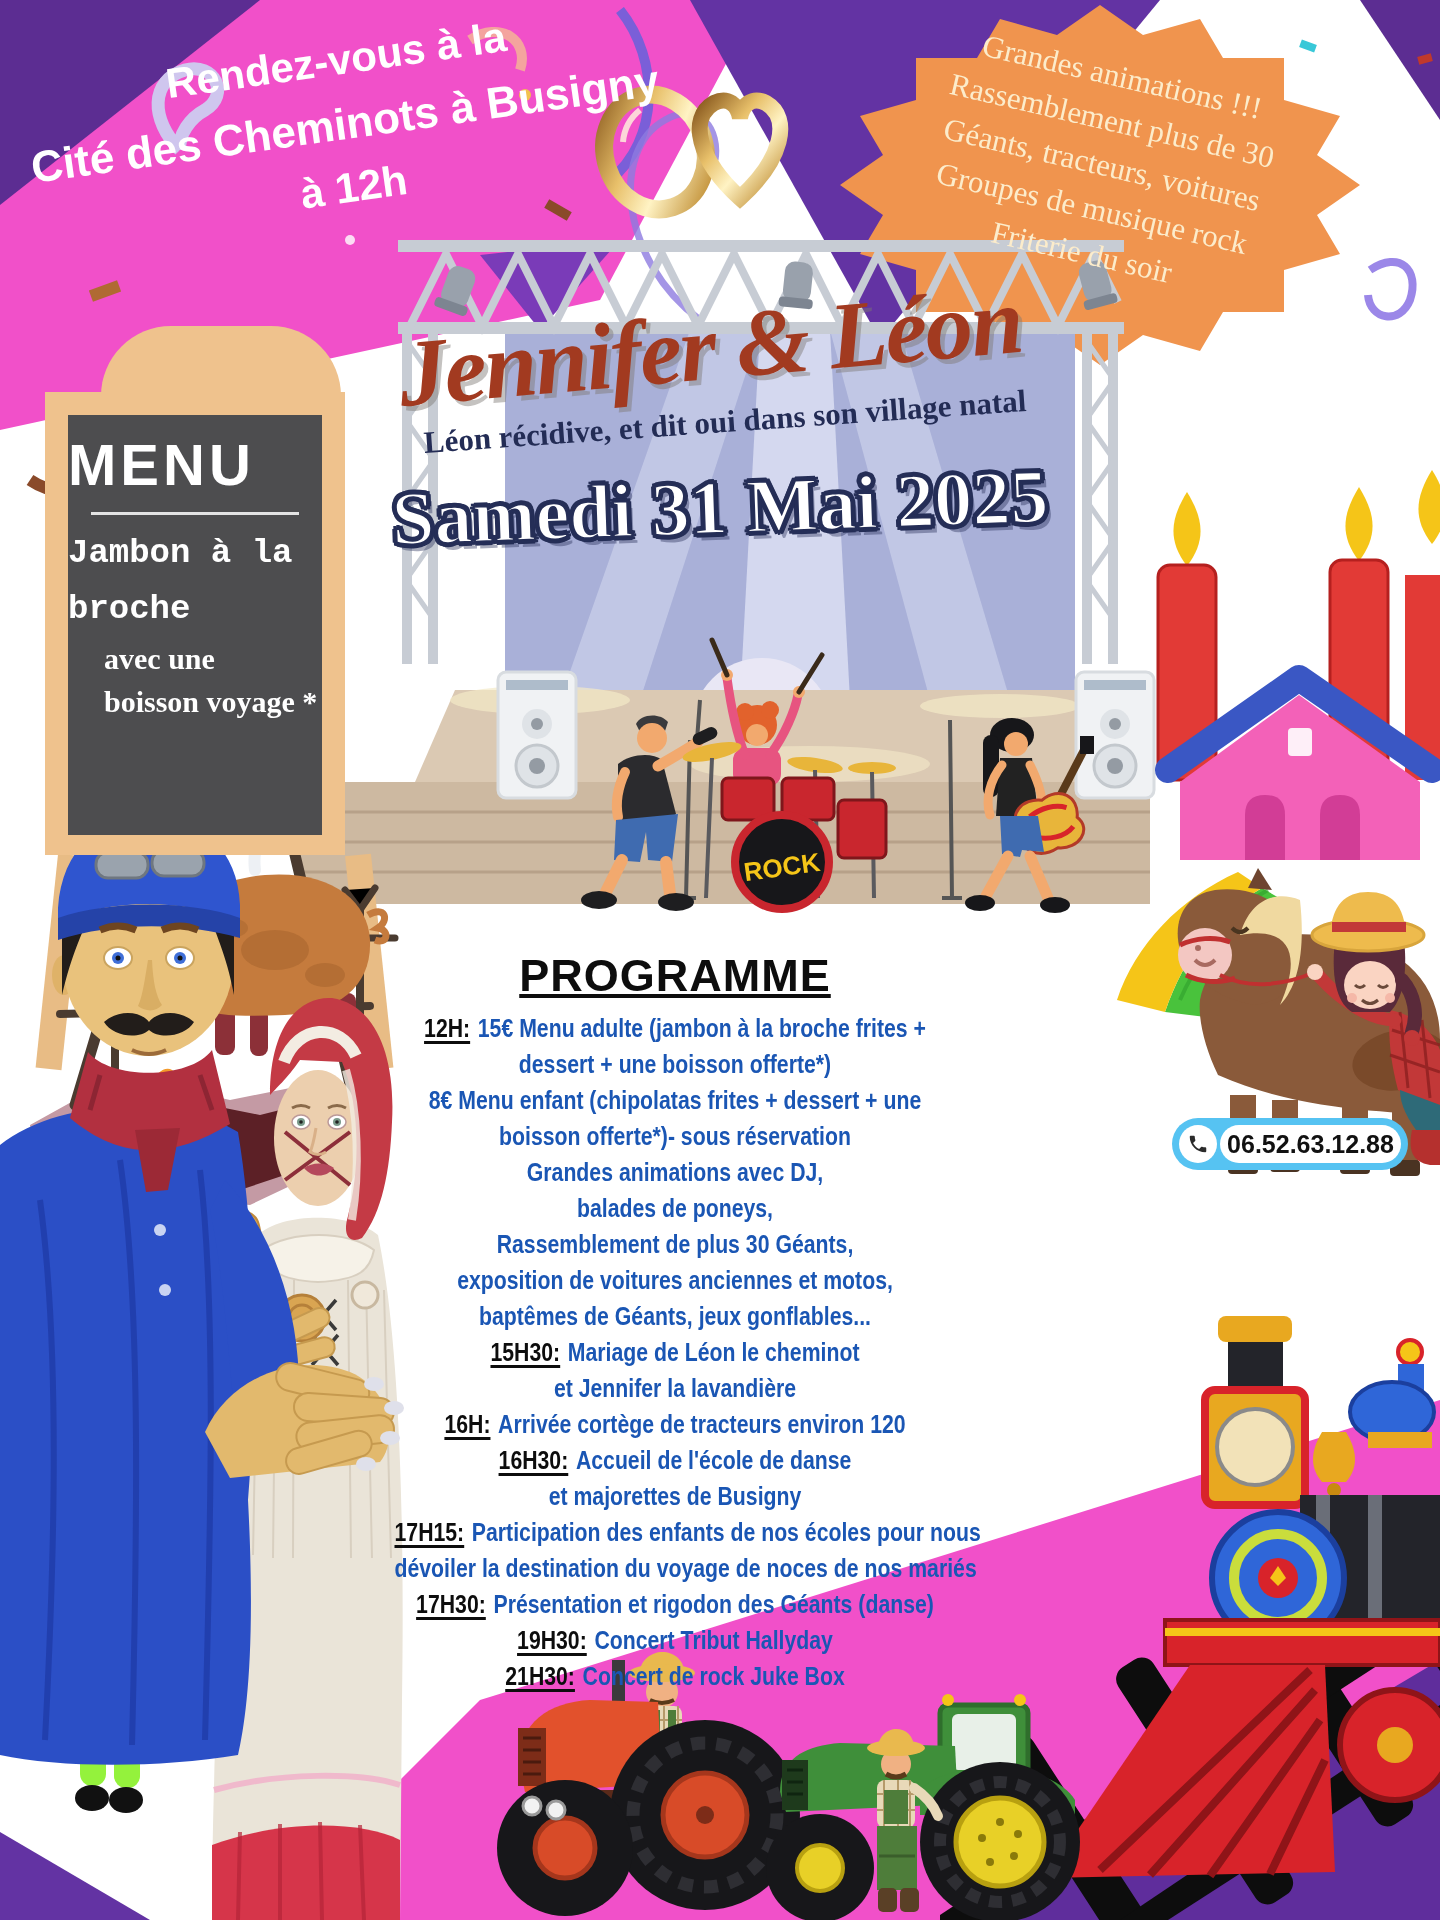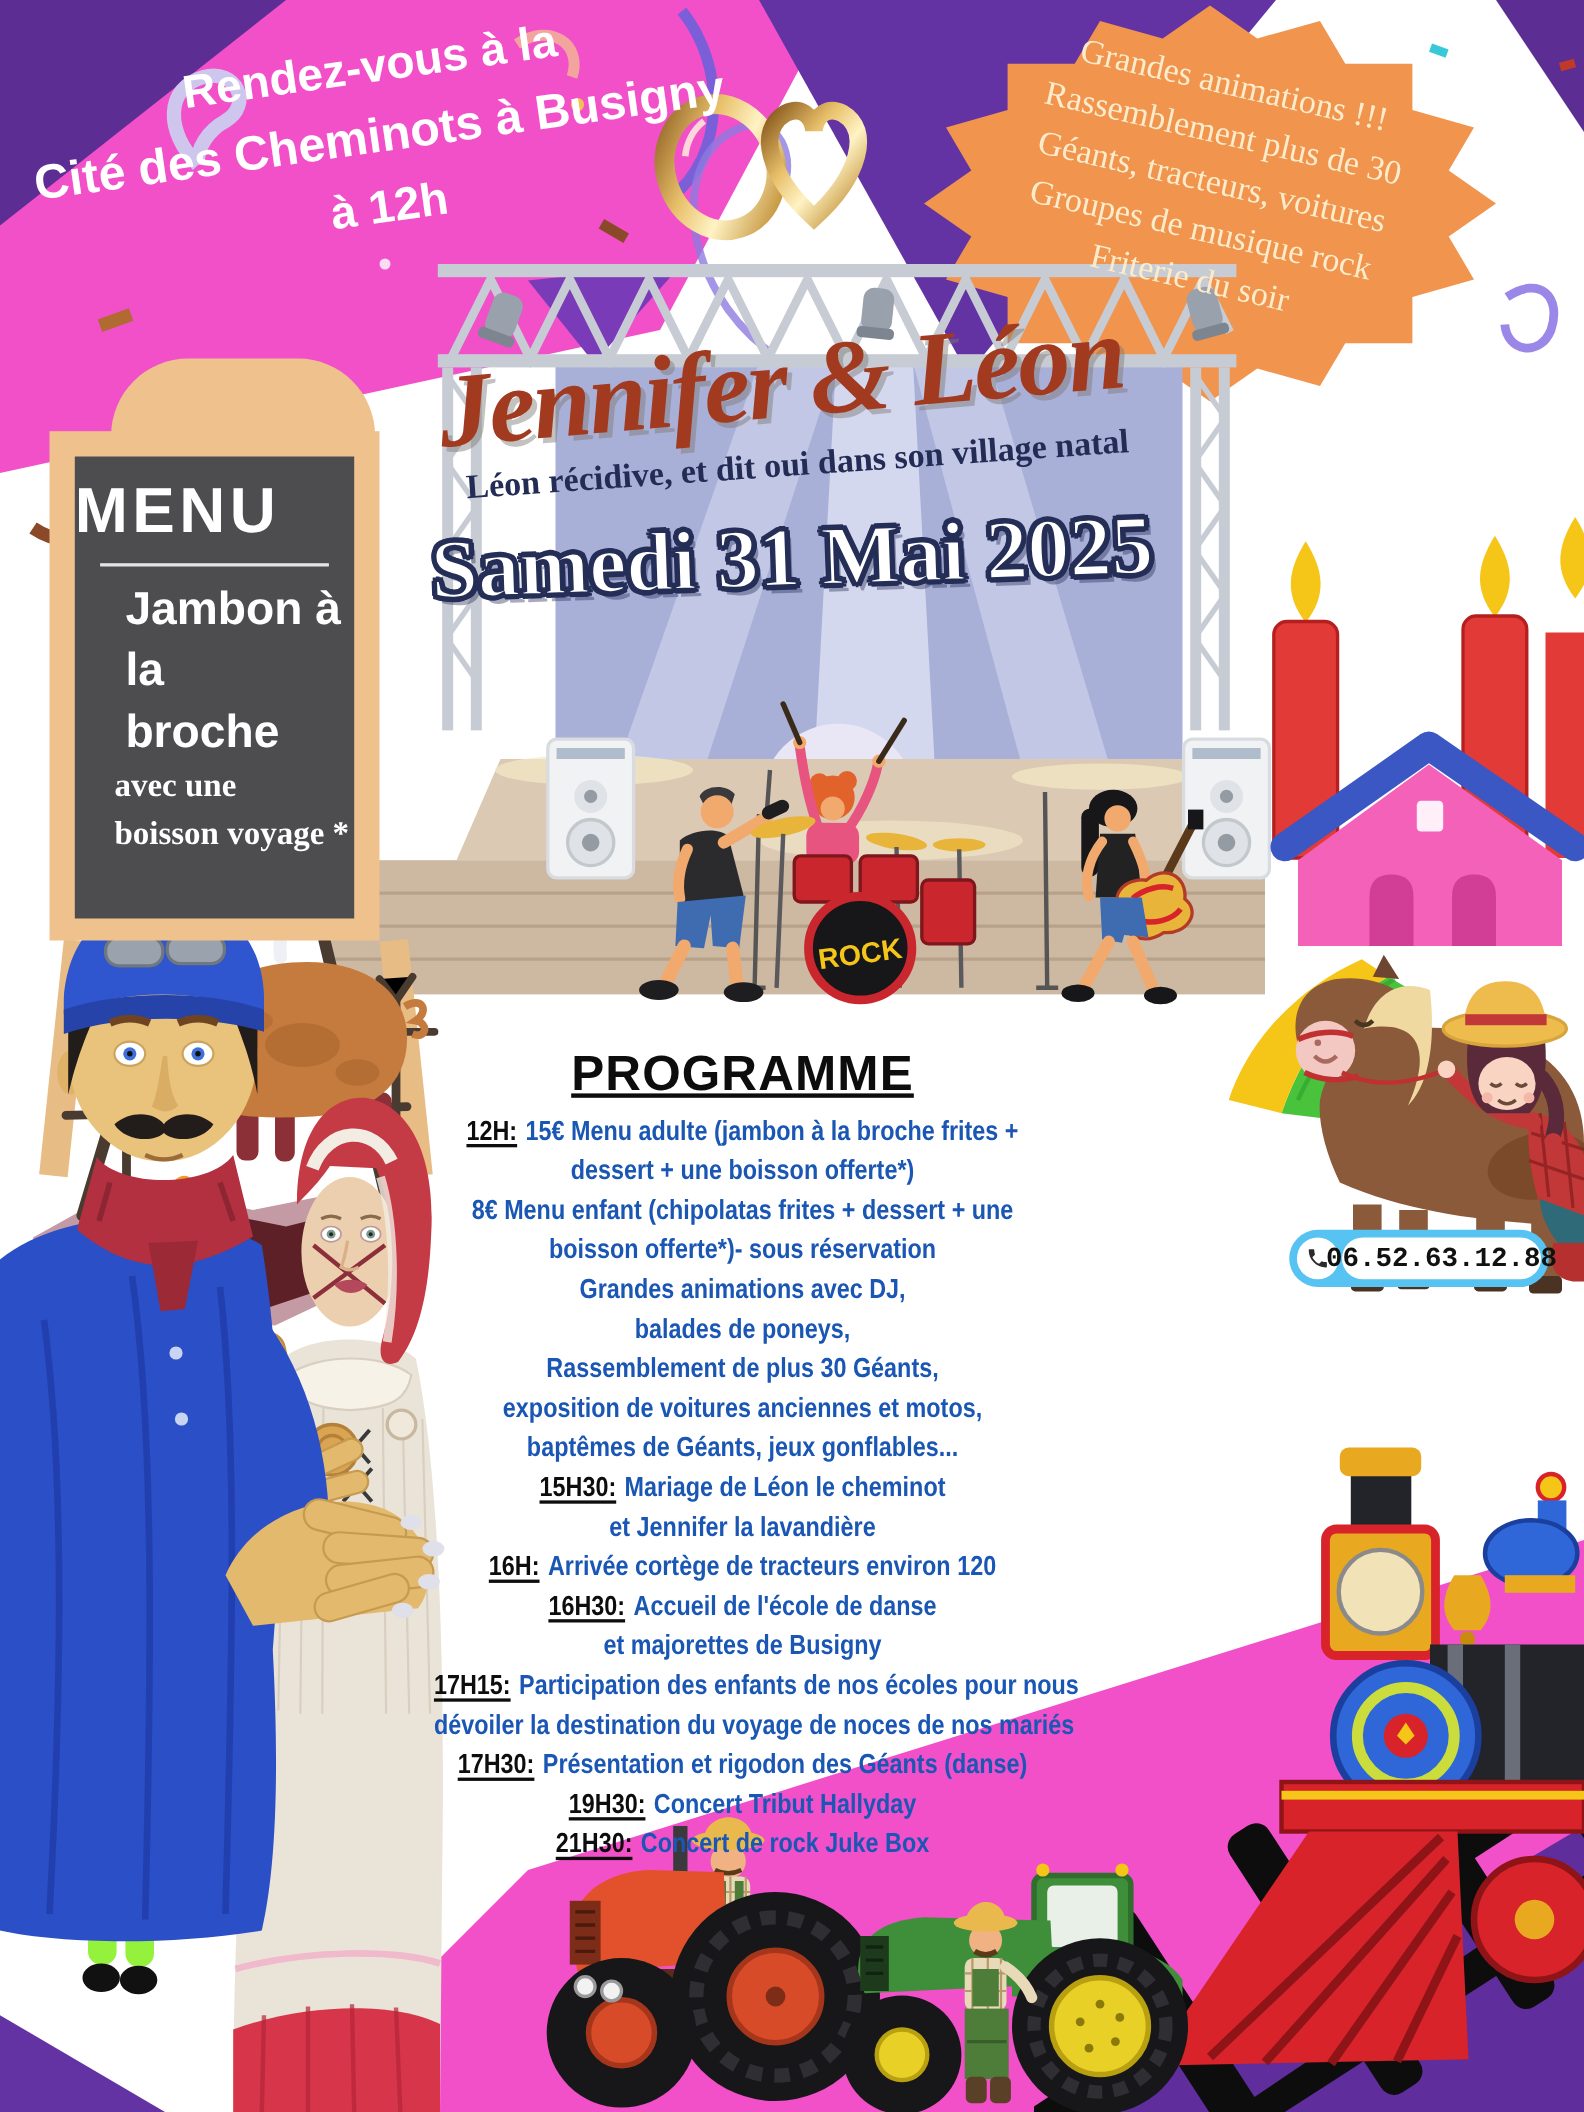--- a/index.html
+++ b/index.html
@@ -32,42 +32,42 @@
                     0 -4px 0 #252e57,0 4px 0 #252e57,-4px 0 0 #252e57,4px 0 0 #252e57,5px 7px 0 rgba(37,46,87,.4);}
 
   
   .menu-arch{position:absolute;z-index:2;left:101px;top:326px;width:240px;height:70px;
              background:#efc28d;border-radius:140px 140px 0 0;}
   .menu-frame{position:absolute;z-index:2;left:45px;top:392px;width:300px;height:463px;background:#efc28d;}
   .menu-board{position:absolute;left:23px;top:23px;right:23px;bottom:20px;background:#4d4d4f;
               text-align:left;color:#fff;}
   .menu-title{margin-top:16px;font-size:58px;font-weight:bold;letter-spacing:4px;}
   .menu-rule{width:82%;margin:14px auto 10px auto;border-top:3px solid #e4e4e4;}
-  .menu-line{font-family:Liberation Sans, sans-serif;font-weight:bold;font-size:42px;line-height:56px;margin-left:46px;}
+  .menu-line{font-family:Liberation Mono, monospace;font-weight:bold;font-size:34px;line-height:56px;}
   .menu-note{font-family:"Liberation Serif",serif;font-weight:bold;font-size:30px;line-height:43px;padding-left:36px;}
 
   
   .prog-title{left:375px;top:950px;width:600px;text-align:center;font-size:45px;font-weight:900;
               letter-spacing:1px;color:#0d0d0d;text-decoration:underline;}
   .prog{left:345px;top:1010px;width:660px;transform:scaleX(.85);transform-origin:50% 0;}
   .prog-line{text-align:center;font-size:25px;font-weight:bold;line-height:36px;letter-spacing:0px;
              white-space:nowrap;}
   .pt{color:#0d0d0d;text-decoration:underline;text-decoration-thickness:3px;text-underline-offset:4px;}
   .pt:not(:empty){margin-right:9px;}
   .px{color:#1a56b4;}
 
   
   .pill{position:absolute;z-index:3;left:1172px;width:236px;height:52px;background:#56c3f2;
         border-radius:26px;}
   .pill .ico{position:absolute;left:7px;top:7px;width:38px;height:38px;border-radius:50%;background:#fff;
              display:flex;align-items:center;justify-content:center;}
   .pill .ico svg{width:22px;height:22px;fill:#2b2b2b;}
   .pill .num{position:absolute;left:48px;top:7px;right:7px;bottom:7px;background:#fff;border-radius:20px;
              display:flex;align-items:center;justify-content:center;
-             font-family:Liberation Mono, monospace;font-weight:bold;font-size:25px;color:#111;}
+             font-family:Liberation Sans, sans-serif;font-weight:bold;font-size:25px;color:#111;}
   .pill1{top:1118px;} .pill2{top:1200px;}
 </style>
 </head>
 <body>
 
 <div class="poster">
 
 <svg class="art" viewBox="0 0 1440 1920" xmlns="http://www.w3.org/2000/svg">
   <defs>
     <linearGradient id="gold" x1="0" y1="0" x2="1" y2="1">

